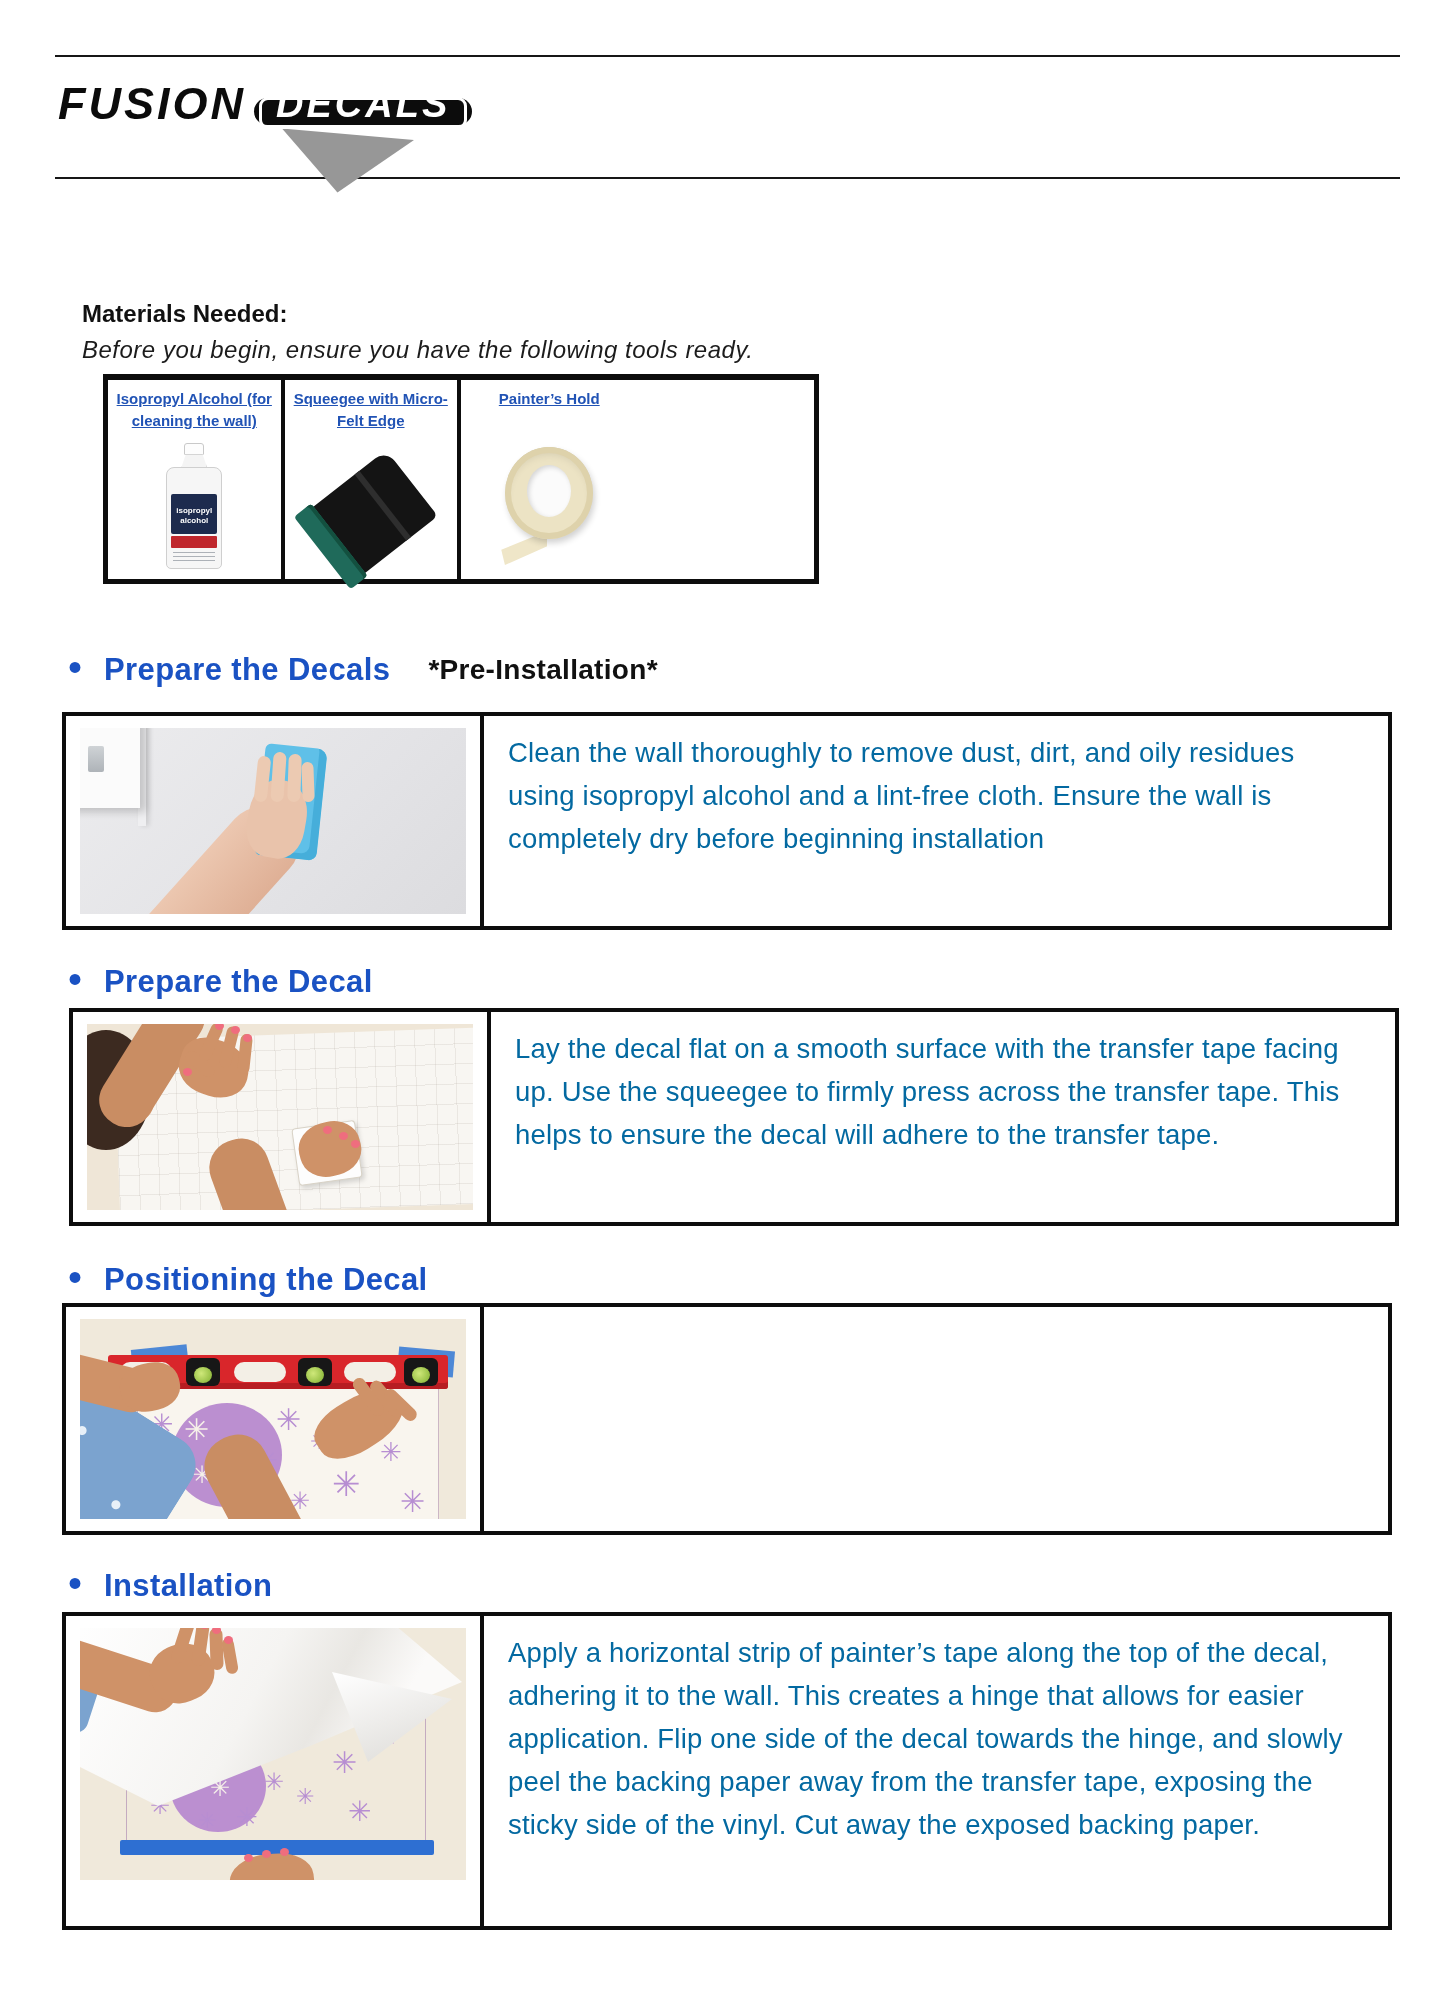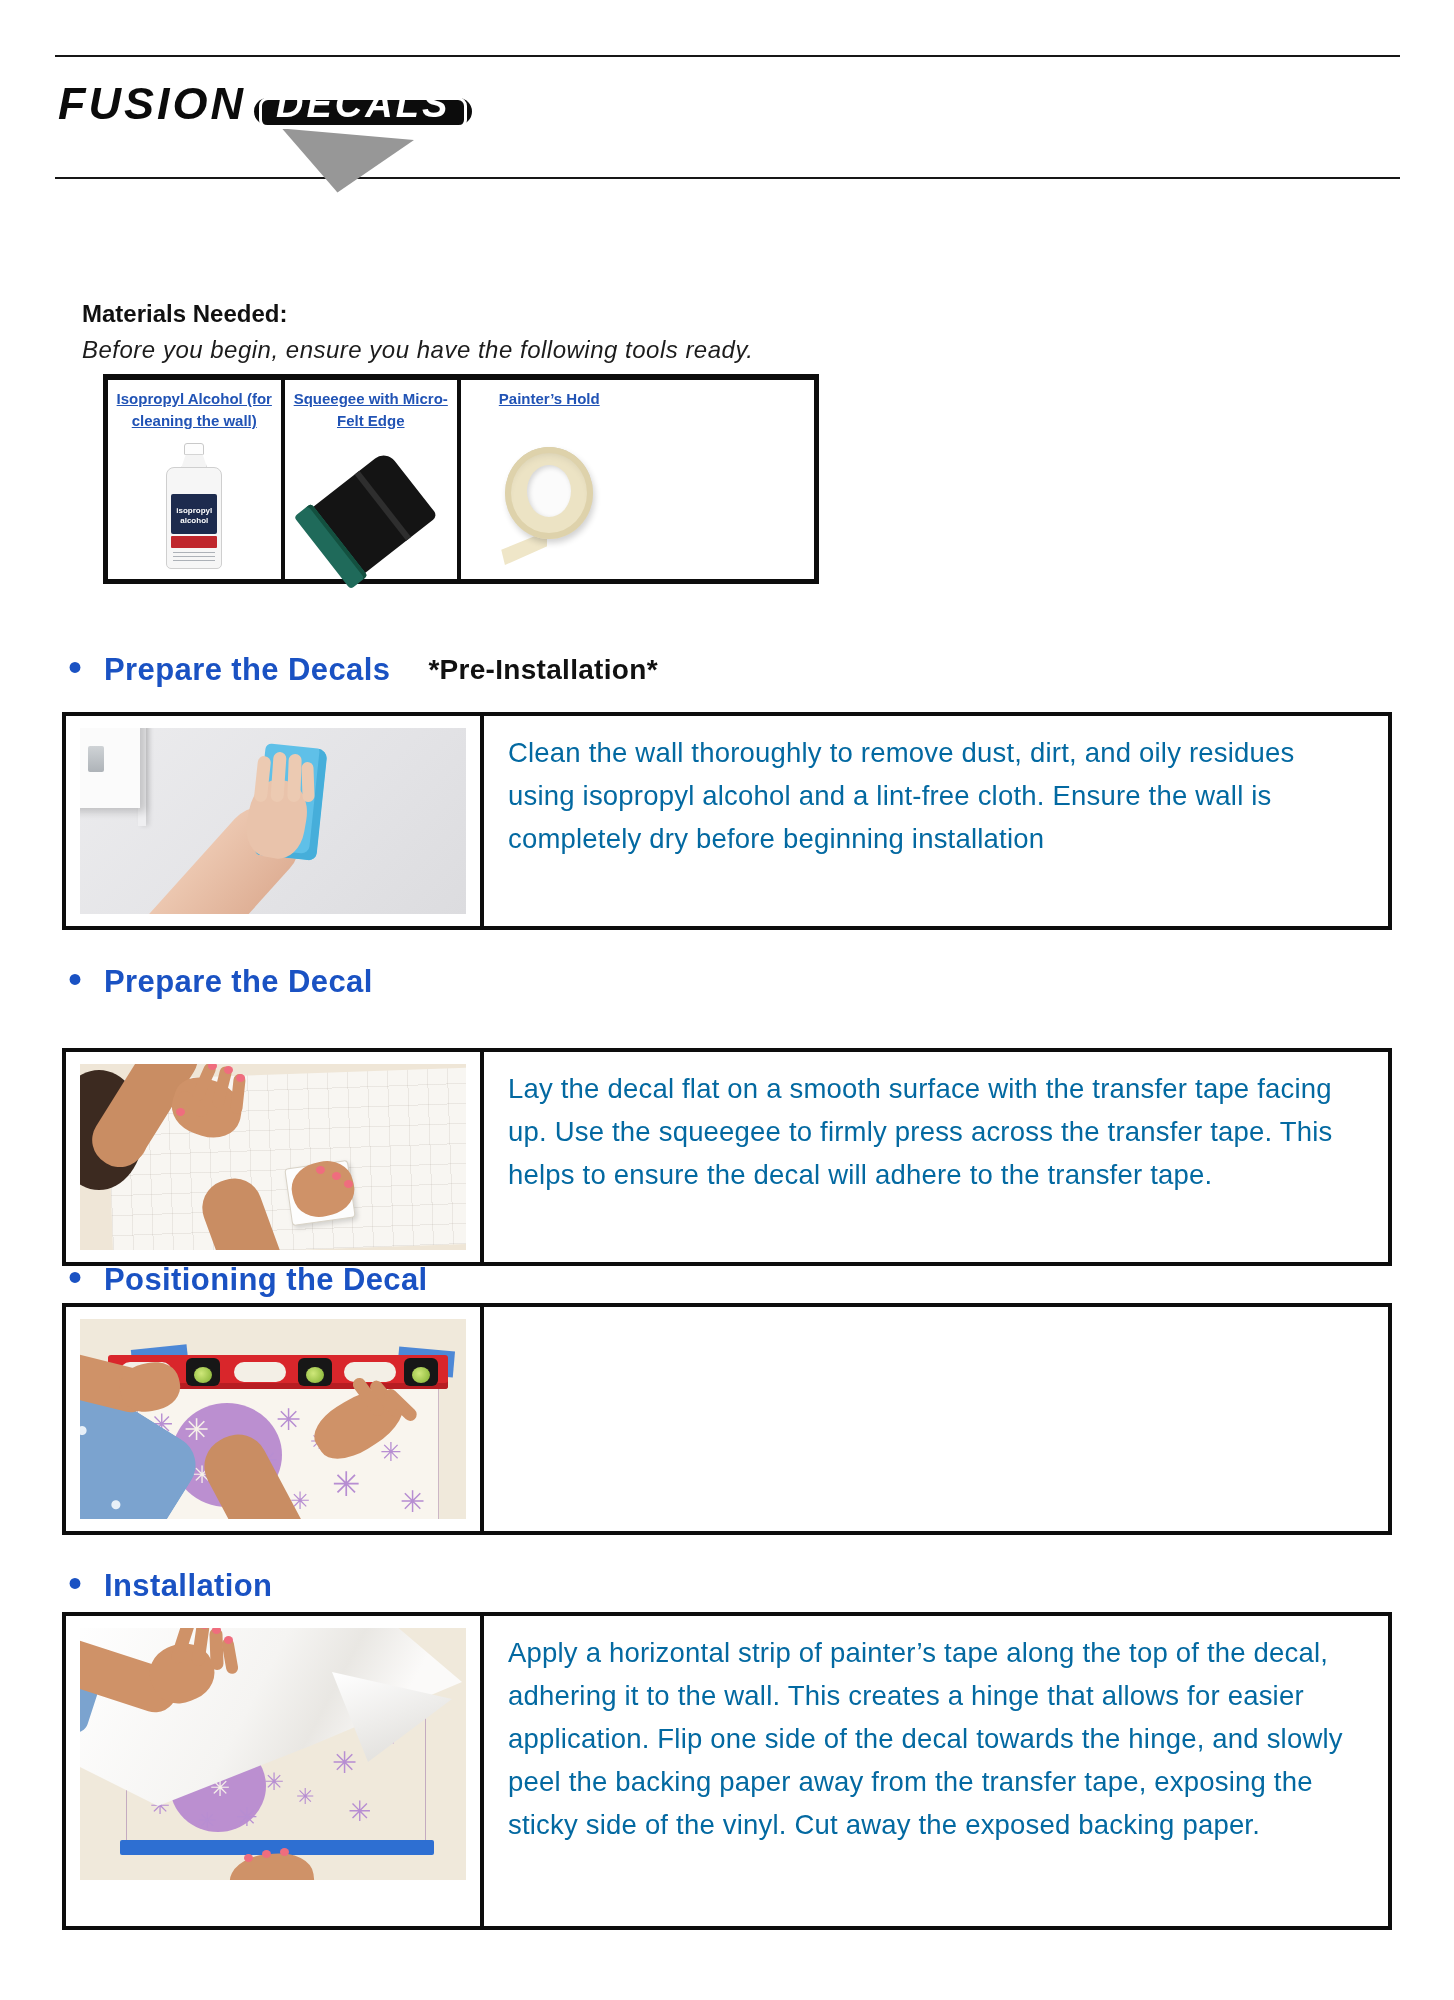--- a/index.html
+++ b/index.html
@@ -259,21 +259,21 @@
     </div>
     <div class="text-cell">
       <p class="step-text">Clean the wall thoroughly to remove dust, dirt, and oily residues using isopropyl alcohol and a lint-free cloth. Ensure the wall is completely dry before beginning installation</p>
     </div>
   </div>
 
   <div class="section-heading" style="top:962px;">
     <span class="bullet">•</span>
     <span class="section-title">Prepare the Decal</span>
   </div>
-  <div class="step-table" style="top:1048px; min-height:216px;">
+  <div class="step-table" style="top:1008px; min-height:216px;margin-left:7px;">
     <div class="img-cell">
       <div class="photo photo-table">
         <div class="sheet2"></div>
         <div class="hair"></div>
           <div class="face"></div>
         <div class="arm2a"></div>
         <div class="hand2a"></div>
         <div class="f2 f2a"></div>
           <div class="f2 f2b"></div>
           <div class="f2 f2c"></div>

